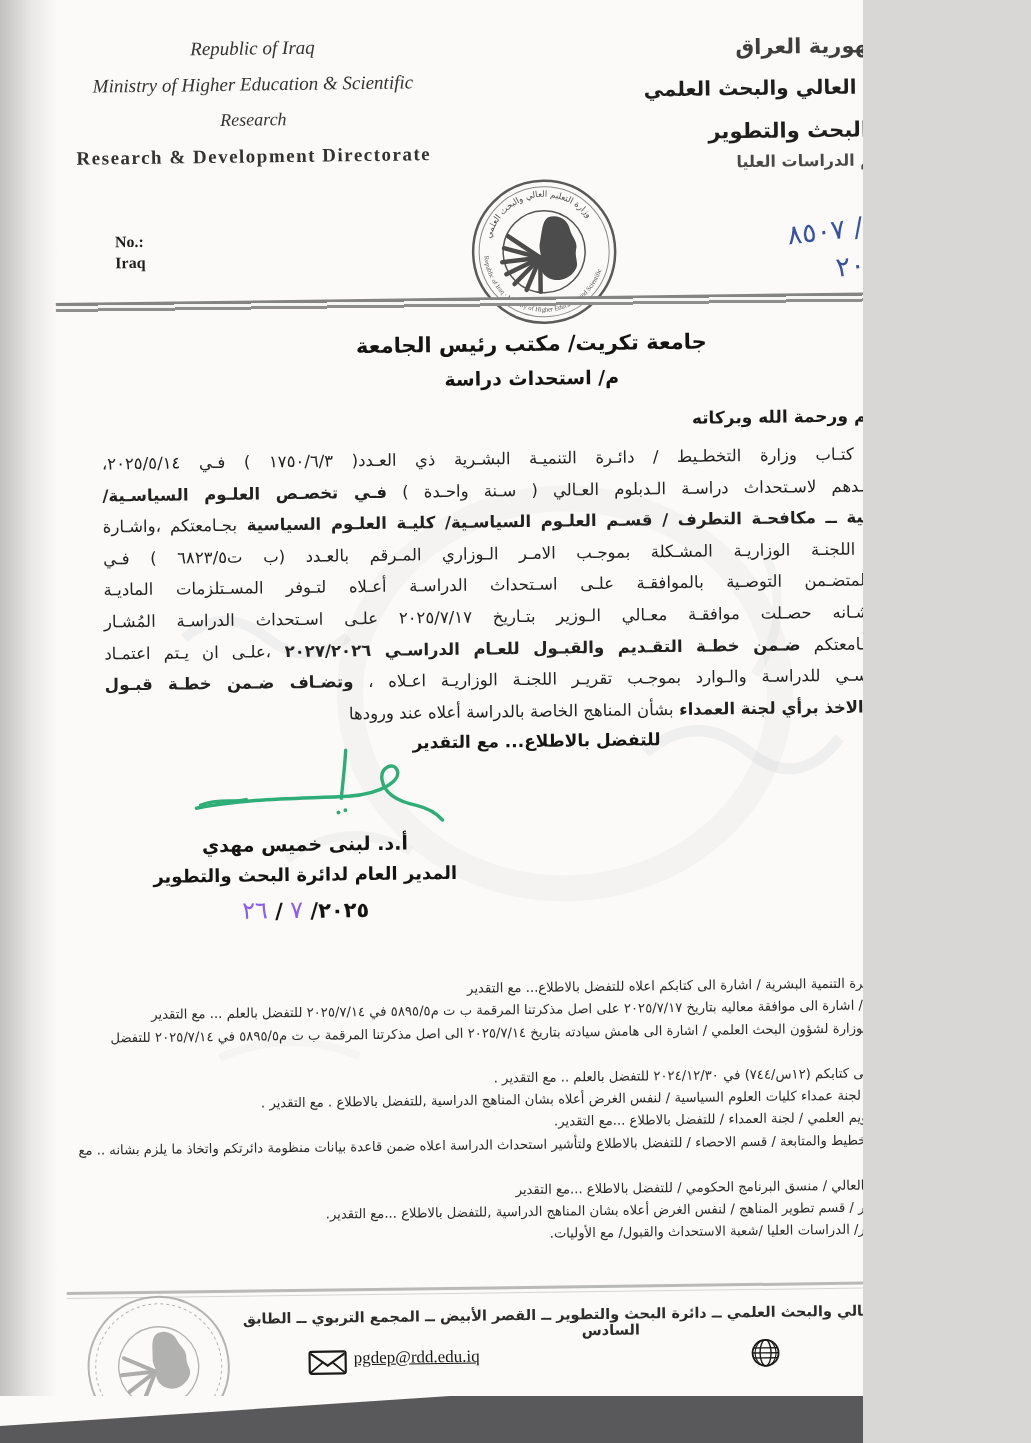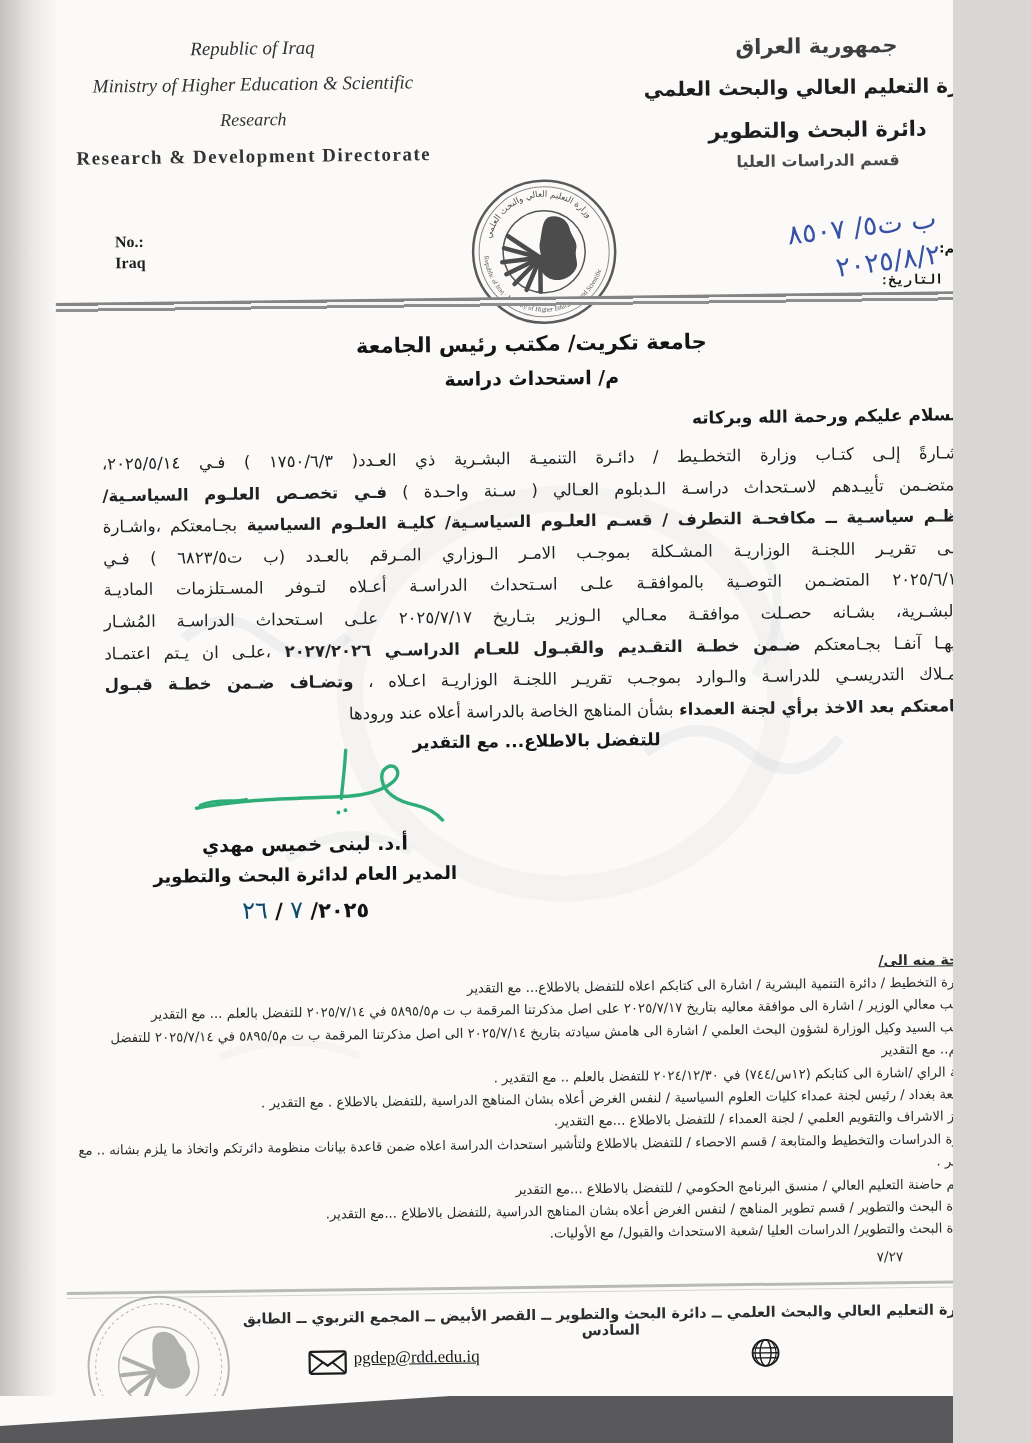--- a/index.html
+++ b/index.html
@@ -1,16 +1,16 @@
 <!DOCTYPE html>
 <html lang="ar"><head>
 <meta charset="utf-8">
 <style>
   html,body{margin:0;padding:0;background:#d8d7d5;}
-  .screen{position:relative;width:953px;height:1443px;background:#fbfaf8;overflow:hidden;
+  .screen{position:relative;width:863px;height:1443px;background:#fbfaf8;overflow:hidden;
           font-family:"DejaVu Sans",sans-serif;color:#222;}
   .abs{position:absolute;}
   
   .edge-left{left:0;top:0;width:58px;height:1443px;
              background:linear-gradient(90deg,#c2c1bf,#e9e8e6 55%,rgba(255,255,255,0));}
   .band{left:0;top:1396px;width:1031px;height:47px;background:#59595b;z-index:6;}
   .wedge{left:0;top:1396px;width:450px;height:30px;background:#fbfaf8;z-index:7;
          clip-path:polygon(0 0,100% 0,0 100%);}
   
   .badge{left:974px;top:30px;width:96px;height:74px;background:#48484a;border-radius:16px;
@@ -52,21 +52,21 @@
   .bline.noj{text-align:right;text-align-last:right;}
   .bd{font-weight:bold;}
   .closing{left:100px;top:737px;width:862px;text-align:center;font-weight:bold;
            font-size:17px;direction:rtl;color:#161616;}
   
   .sig-svg{left:182px;top:750px;}
   .sig-blk{left:118px;top:836px;width:360px;text-align:center;direction:rtl;color:#141414;}
   .sname{font-size:19px;font-weight:bold;margin-bottom:9px;}
   .stitle{font-size:18px;font-weight:bold;margin-bottom:11px;}
   .sdate{direction:ltr;font-size:21px;font-weight:bold;letter-spacing:2px;}
-  .green{color:#0c4a6e;font-weight:normal;font-size:24px;font-family:Liberation Serif, serif;}
+  .green{color:#8b5cf6;font-weight:normal;font-size:24px;font-family:Liberation Serif, serif;}
   
   .cc-blk{left:64px;top:963px;width:906px;direction:rtl;text-align:right;color:#2a2a2a;}
   .cc-head{font-size:14px;font-weight:bold;text-decoration:underline;margin-bottom:4px;}
   .cc-item{font-size:13.2px;line-height:22.4px;}
   .signoff{margin-top:7px;font-size:13.5px;}
   .signoff .code{margin-right:48px;margin-top:32px;}
   
   .foot-rule{left:54px;top:1292px;width:977px;height:3px;background:#b9b9b7;}
   .foot-rule2{left:54px;top:1298px;width:977px;height:1px;background:#d5d5d3;}
   .addr{left:225px;top:1313px;width:745px;text-align:center;direction:rtl;

